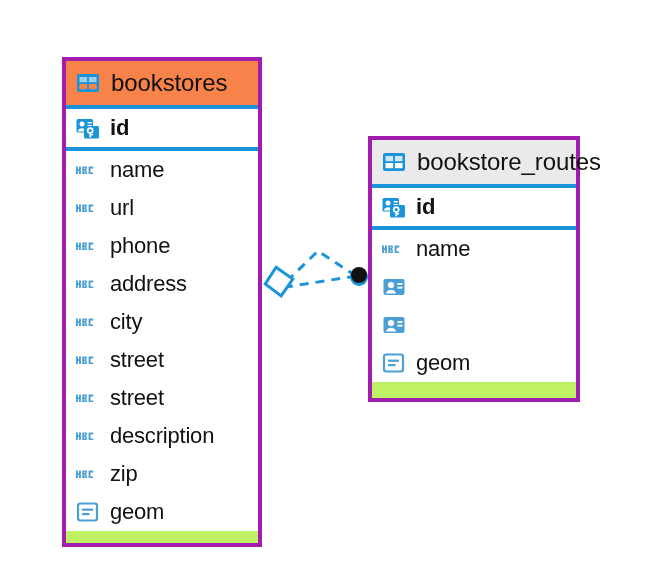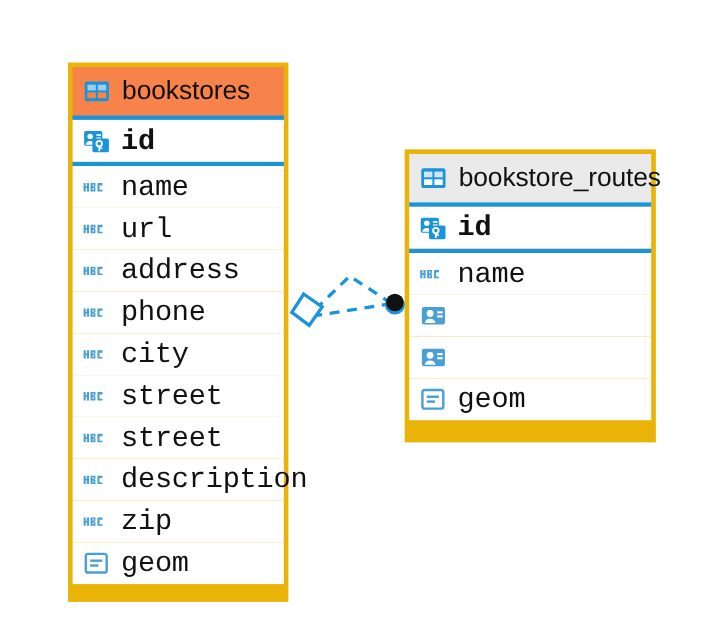--- a/index.html
+++ b/index.html
@@ -19,35 +19,35 @@
     position: absolute;
     inset: 0;
     width: 654px;
     height: 570px;
   }
 
   
   .entity {
     position: absolute;
     box-sizing: border-box;
-    border: 4px solid #eab308;
-    background: #eab308;
+    border: 4px solid #a21caf;
+    background: #bef264;
   }
 
   #entity-bookstores {
     left: 62px;
     top: 57px;
     width: 200px;
     height: 490px;
   }
 
   #entity-bookstore-routes {
     left: 368px;
     top: 136px;
-    width: 228px;
+    width: 212px;
     height: 266px;
   }
 
   
   .entity-header {
     display: flex;
     align-items: center;
     box-sizing: border-box;
     height: 48px;
     padding-left: 9px;
@@ -78,25 +78,24 @@
     align-items: center;
     height: 38px;
     padding-left: 9px;
     gap: 9px;
     background: #ffffff;
   }
   .field-row.pk .field-label {
     font-weight: bold;
   }
   .field-label {
-    font-size: 26px;
+    font-size: 22px;
     color: #111111;
     white-space: nowrap;
     letter-spacing: -0.2px;
-    font-family: Liberation Mono, monospace;
   }
 
   .field-icon {
     width: 26px;
     height: 26px;
     flex: 0 0 26px;
     display: block;
   }
 
   
@@ -178,34 +177,34 @@
       <div class="field-row">
         <span class="field-icon">
           <svg viewBox="0 0 26 26" width="26" height="26" aria-hidden="true">
             <g fill="#4a9fd4">
               <path d="M1 17V9.4h1.9V11H4V9.4h1.9V17H4v-3.1H2.9V17zM2.9 12.3H4v-1.4H2.9z"></path>
               <path d="M7.3 17V9.4h4.5v3.2h-.9v.8h.9V17zm1.9-1.3h1V14h-1zm0-3.4h1v-1.6h-1z"></path>
               <path d="M13.6 17V9.4h4.6v2.2h-2.7v4h2.7V17z"></path>
             </g>
           </svg>
         </span>
+        <span class="field-label">phone</span>
+      </div>
+
+      <div class="field-row">
+        <span class="field-icon">
+          <svg viewBox="0 0 26 26" width="26" height="26" aria-hidden="true">
+            <g fill="#4a9fd4">
+              <path d="M1 17V9.4h1.9V11H4V9.4h1.9V17H4v-3.1H2.9V17zM2.9 12.3H4v-1.4H2.9z"></path>
+              <path d="M7.3 17V9.4h4.5v3.2h-.9v.8h.9V17zm1.9-1.3h1V14h-1zm0-3.4h1v-1.6h-1z"></path>
+              <path d="M13.6 17V9.4h4.6v2.2h-2.7v4h2.7V17z"></path>
+            </g>
+          </svg>
+        </span>
         <span class="field-label">address</span>
-      </div>
-
-      <div class="field-row">
-        <span class="field-icon">
-          <svg viewBox="0 0 26 26" width="26" height="26" aria-hidden="true">
-            <g fill="#4a9fd4">
-              <path d="M1 17V9.4h1.9V11H4V9.4h1.9V17H4v-3.1H2.9V17zM2.9 12.3H4v-1.4H2.9z"></path>
-              <path d="M7.3 17V9.4h4.5v3.2h-.9v.8h.9V17zm1.9-1.3h1V14h-1zm0-3.4h1v-1.6h-1z"></path>
-              <path d="M13.6 17V9.4h4.6v2.2h-2.7v4h2.7V17z"></path>
-            </g>
-          </svg>
-        </span>
-        <span class="field-label">phone</span>
       </div>
 
       <div class="field-row">
         <span class="field-icon">
           <svg viewBox="0 0 26 26" width="26" height="26" aria-hidden="true">
             <g fill="#4a9fd4">
               <path d="M1 17V9.4h1.9V11H4V9.4h1.9V17H4v-3.1H2.9V17zM2.9 12.3H4v-1.4H2.9z"></path>
               <path d="M7.3 17V9.4h4.5v3.2h-.9v.8h.9V17zm1.9-1.3h1V14h-1zm0-3.4h1v-1.6h-1z"></path>
               <path d="M13.6 17V9.4h4.6v2.2h-2.7v4h2.7V17z"></path>
             </g>

